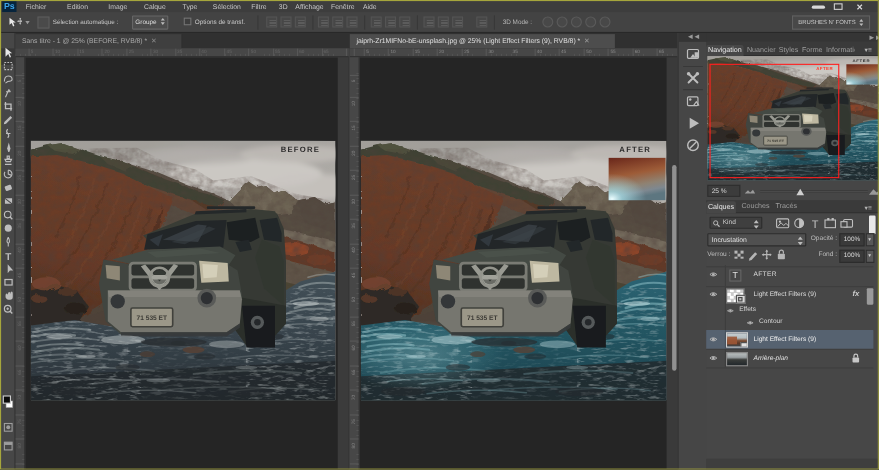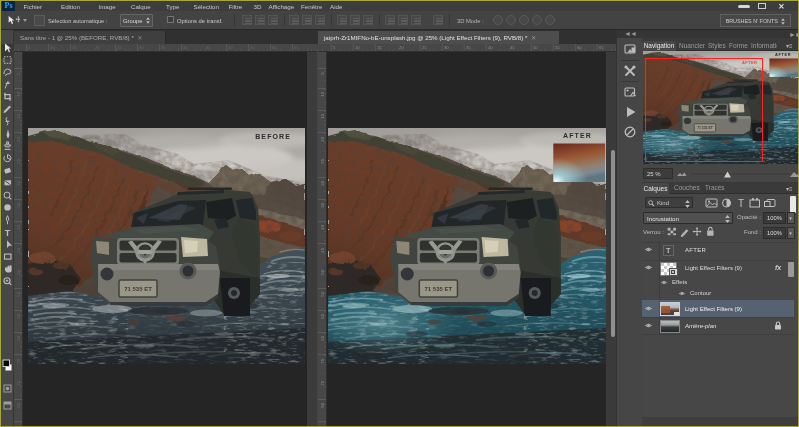--- a/index.html
+++ b/index.html
@@ -4,21 +4,21 @@
 html,body{margin:0;padding:0;background:#454545;}
 *{box-sizing:border-box;}
 #root{position:relative;width:799px;height:427px;overflow:hidden;
  font-family:"Liberation Sans",sans-serif;background:#454545;}
 .ab{position:absolute;}
 .tx{color:#c9c9c9;font-size:7px;white-space:nowrap;}
 #yellowframe{left:0;top:0;width:799px;height:427px;border:1px solid #a6a63c;z-index:99;pointer-events:none;}
 </style></head><body>
 <div id="root">
 <div class="ab" style="left:1px;top:1px;width:797px;height:10px;background:#3d3d3d;">
-      <div class="ab" style="left:1px;top:0px;width:13px;height:10px;background:#07243c;color:#3ba3e8;font-size:8px;font-weight:bold;line-height:10px;text-align:center;font-family:Liberation Serif, serif;">Ps</div>
+      <div class="ab" style="left:1px;top:0px;width:13px;height:10px;background:#07243c;color:#3ba3e8;font-size:8px;font-weight:bold;line-height:10px;text-align:center;">Ps</div>
       <div class="ab tx" style="left:22.5px;top:1.5px;font-size:6.2px;color:#c8c8c8;">Fichier</div>
       <div class="ab tx" style="left:60px;top:1.5px;font-size:6.2px;color:#c8c8c8;">Edition</div>
       <div class="ab tx" style="left:97.5px;top:1.5px;font-size:6.2px;color:#c8c8c8;">Image</div>
       <div class="ab tx" style="left:130px;top:1.5px;font-size:6.2px;color:#c8c8c8;">Calque</div>
       <div class="ab tx" style="left:165px;top:1.5px;font-size:6.2px;color:#c8c8c8;">Type</div>
       <div class="ab tx" style="left:192.5px;top:1.5px;font-size:6.2px;color:#c8c8c8;">Sélection</div>
       <div class="ab tx" style="left:227.5px;top:1.5px;font-size:6.2px;color:#c8c8c8;">Filtre</div>
       <div class="ab tx" style="left:252.5px;top:1.5px;font-size:6.2px;color:#c8c8c8;">3D</div>
       <div class="ab tx" style="left:267.5px;top:1.5px;font-size:6.2px;color:#c8c8c8;">Affichage</div>
       <div class="ab tx" style="left:300px;top:1.5px;font-size:6.2px;color:#c8c8c8;">Fenêtre</div>

